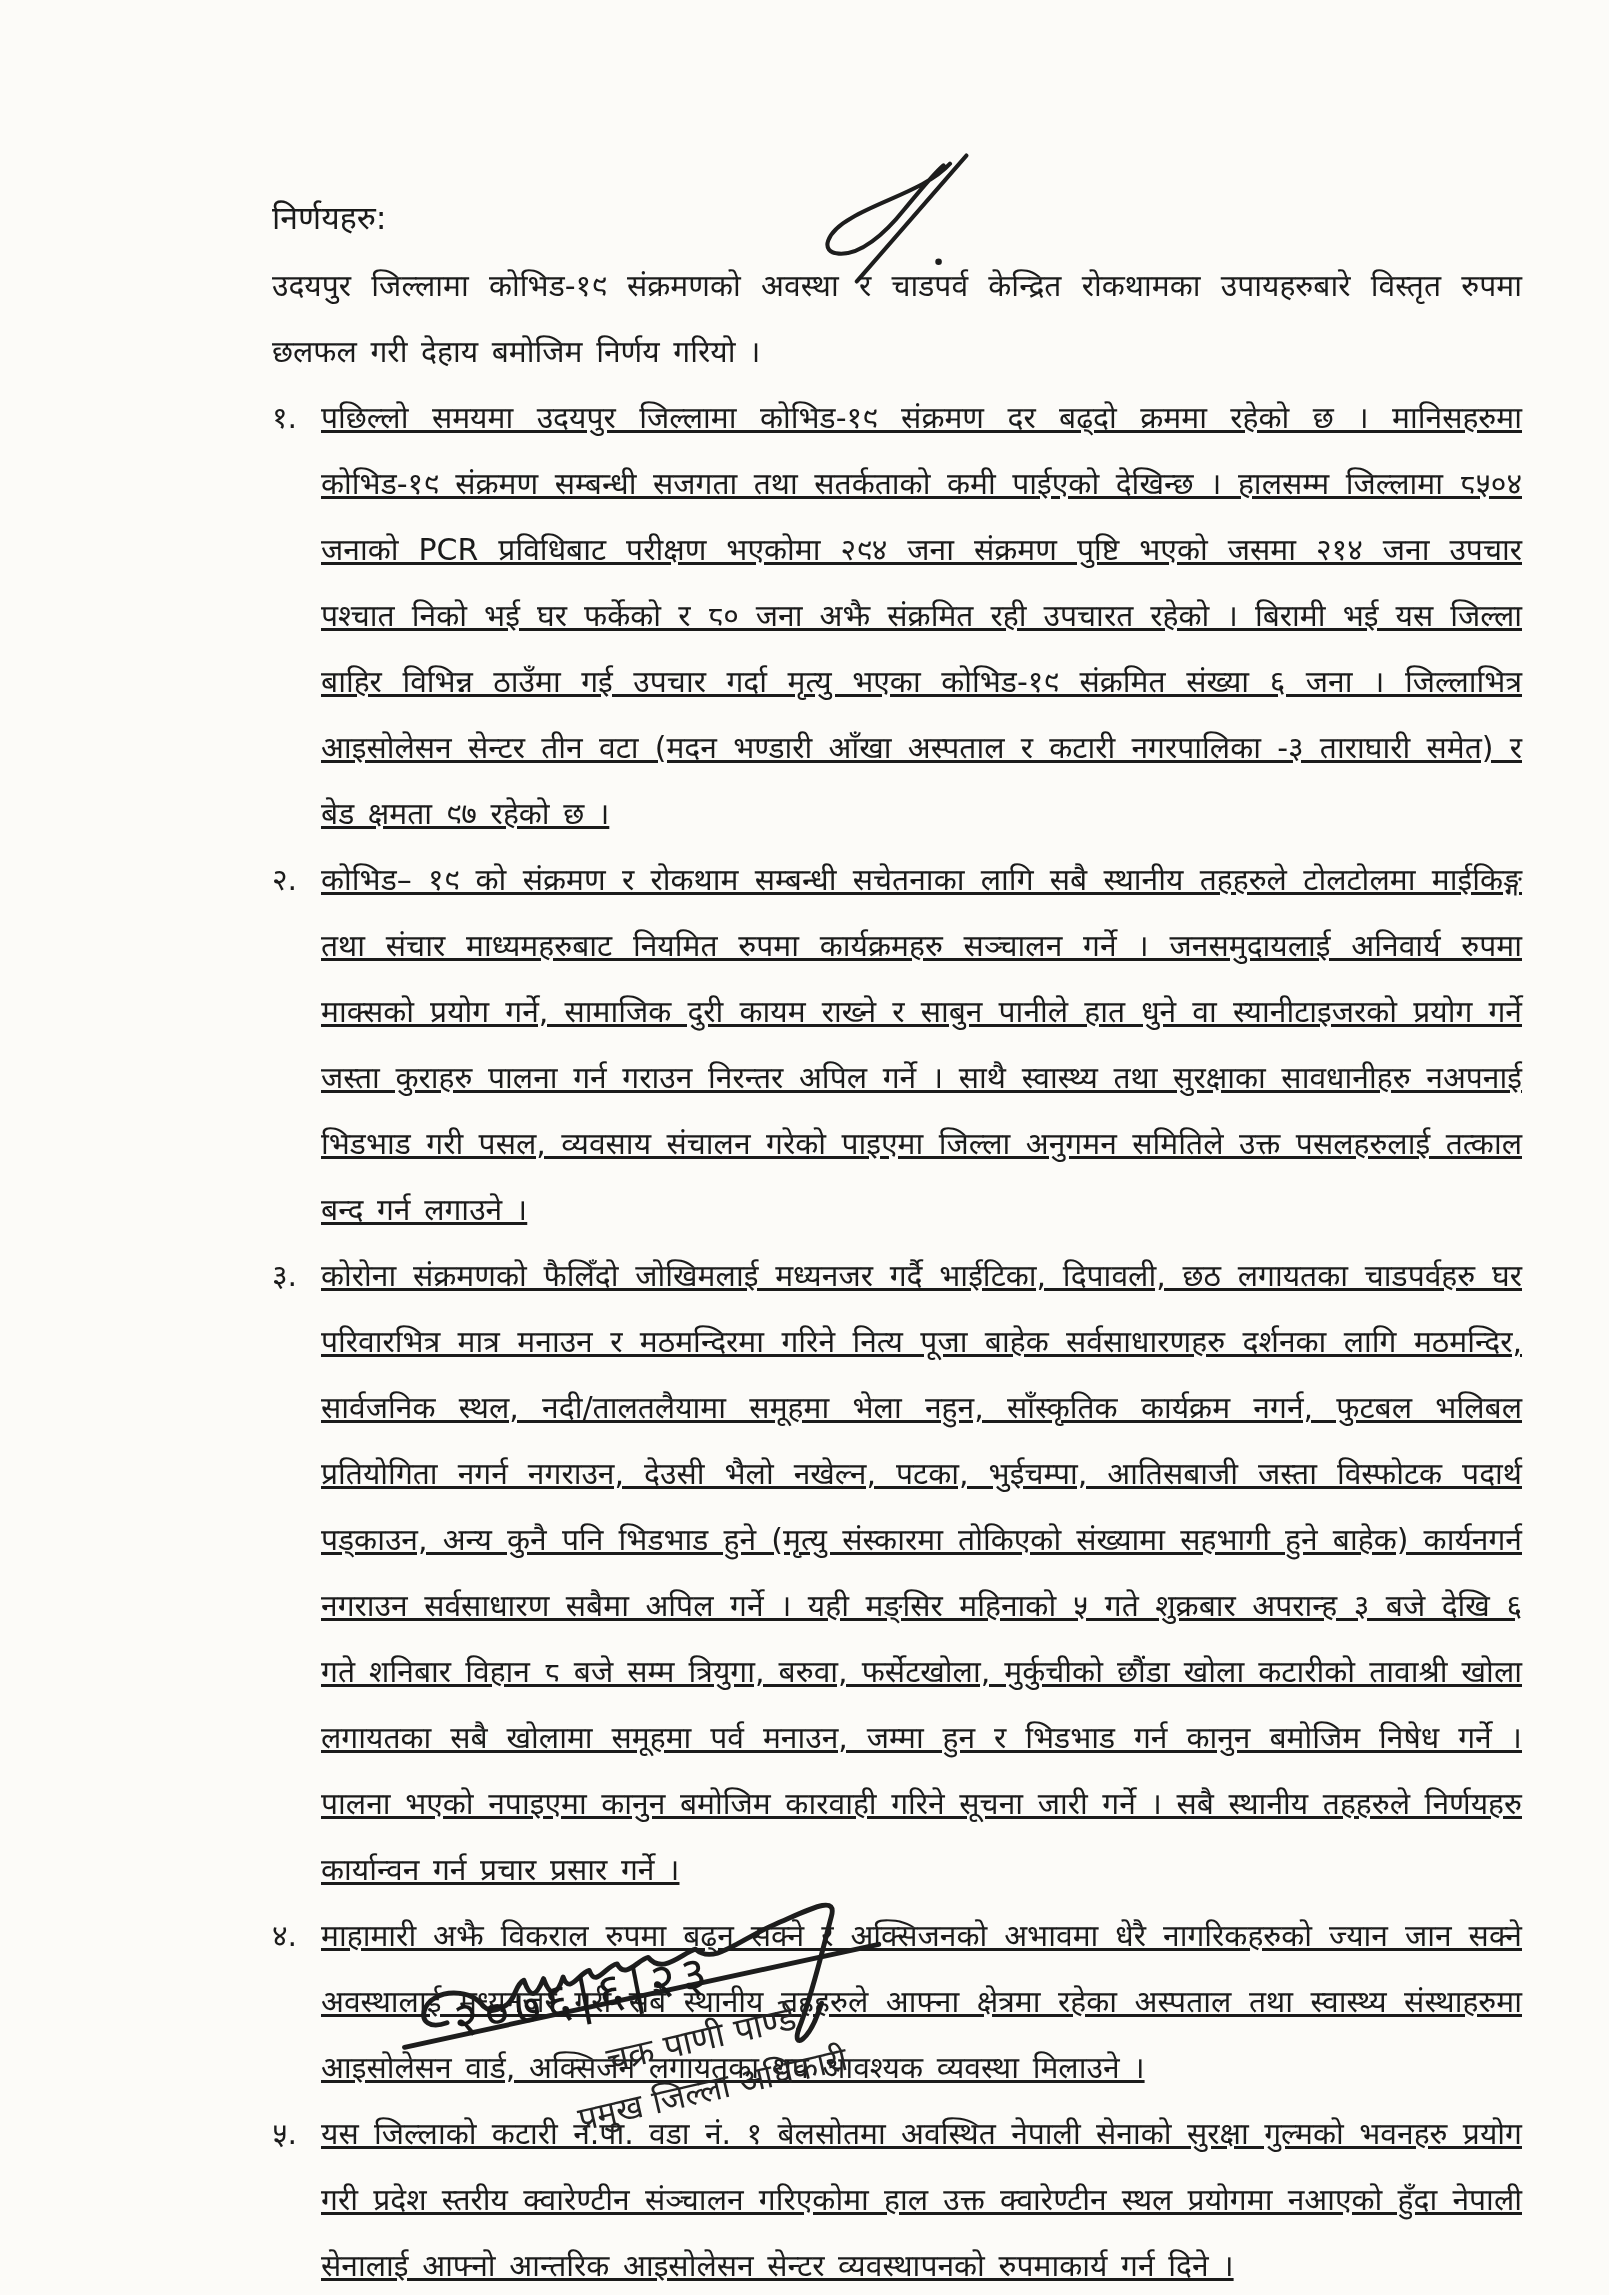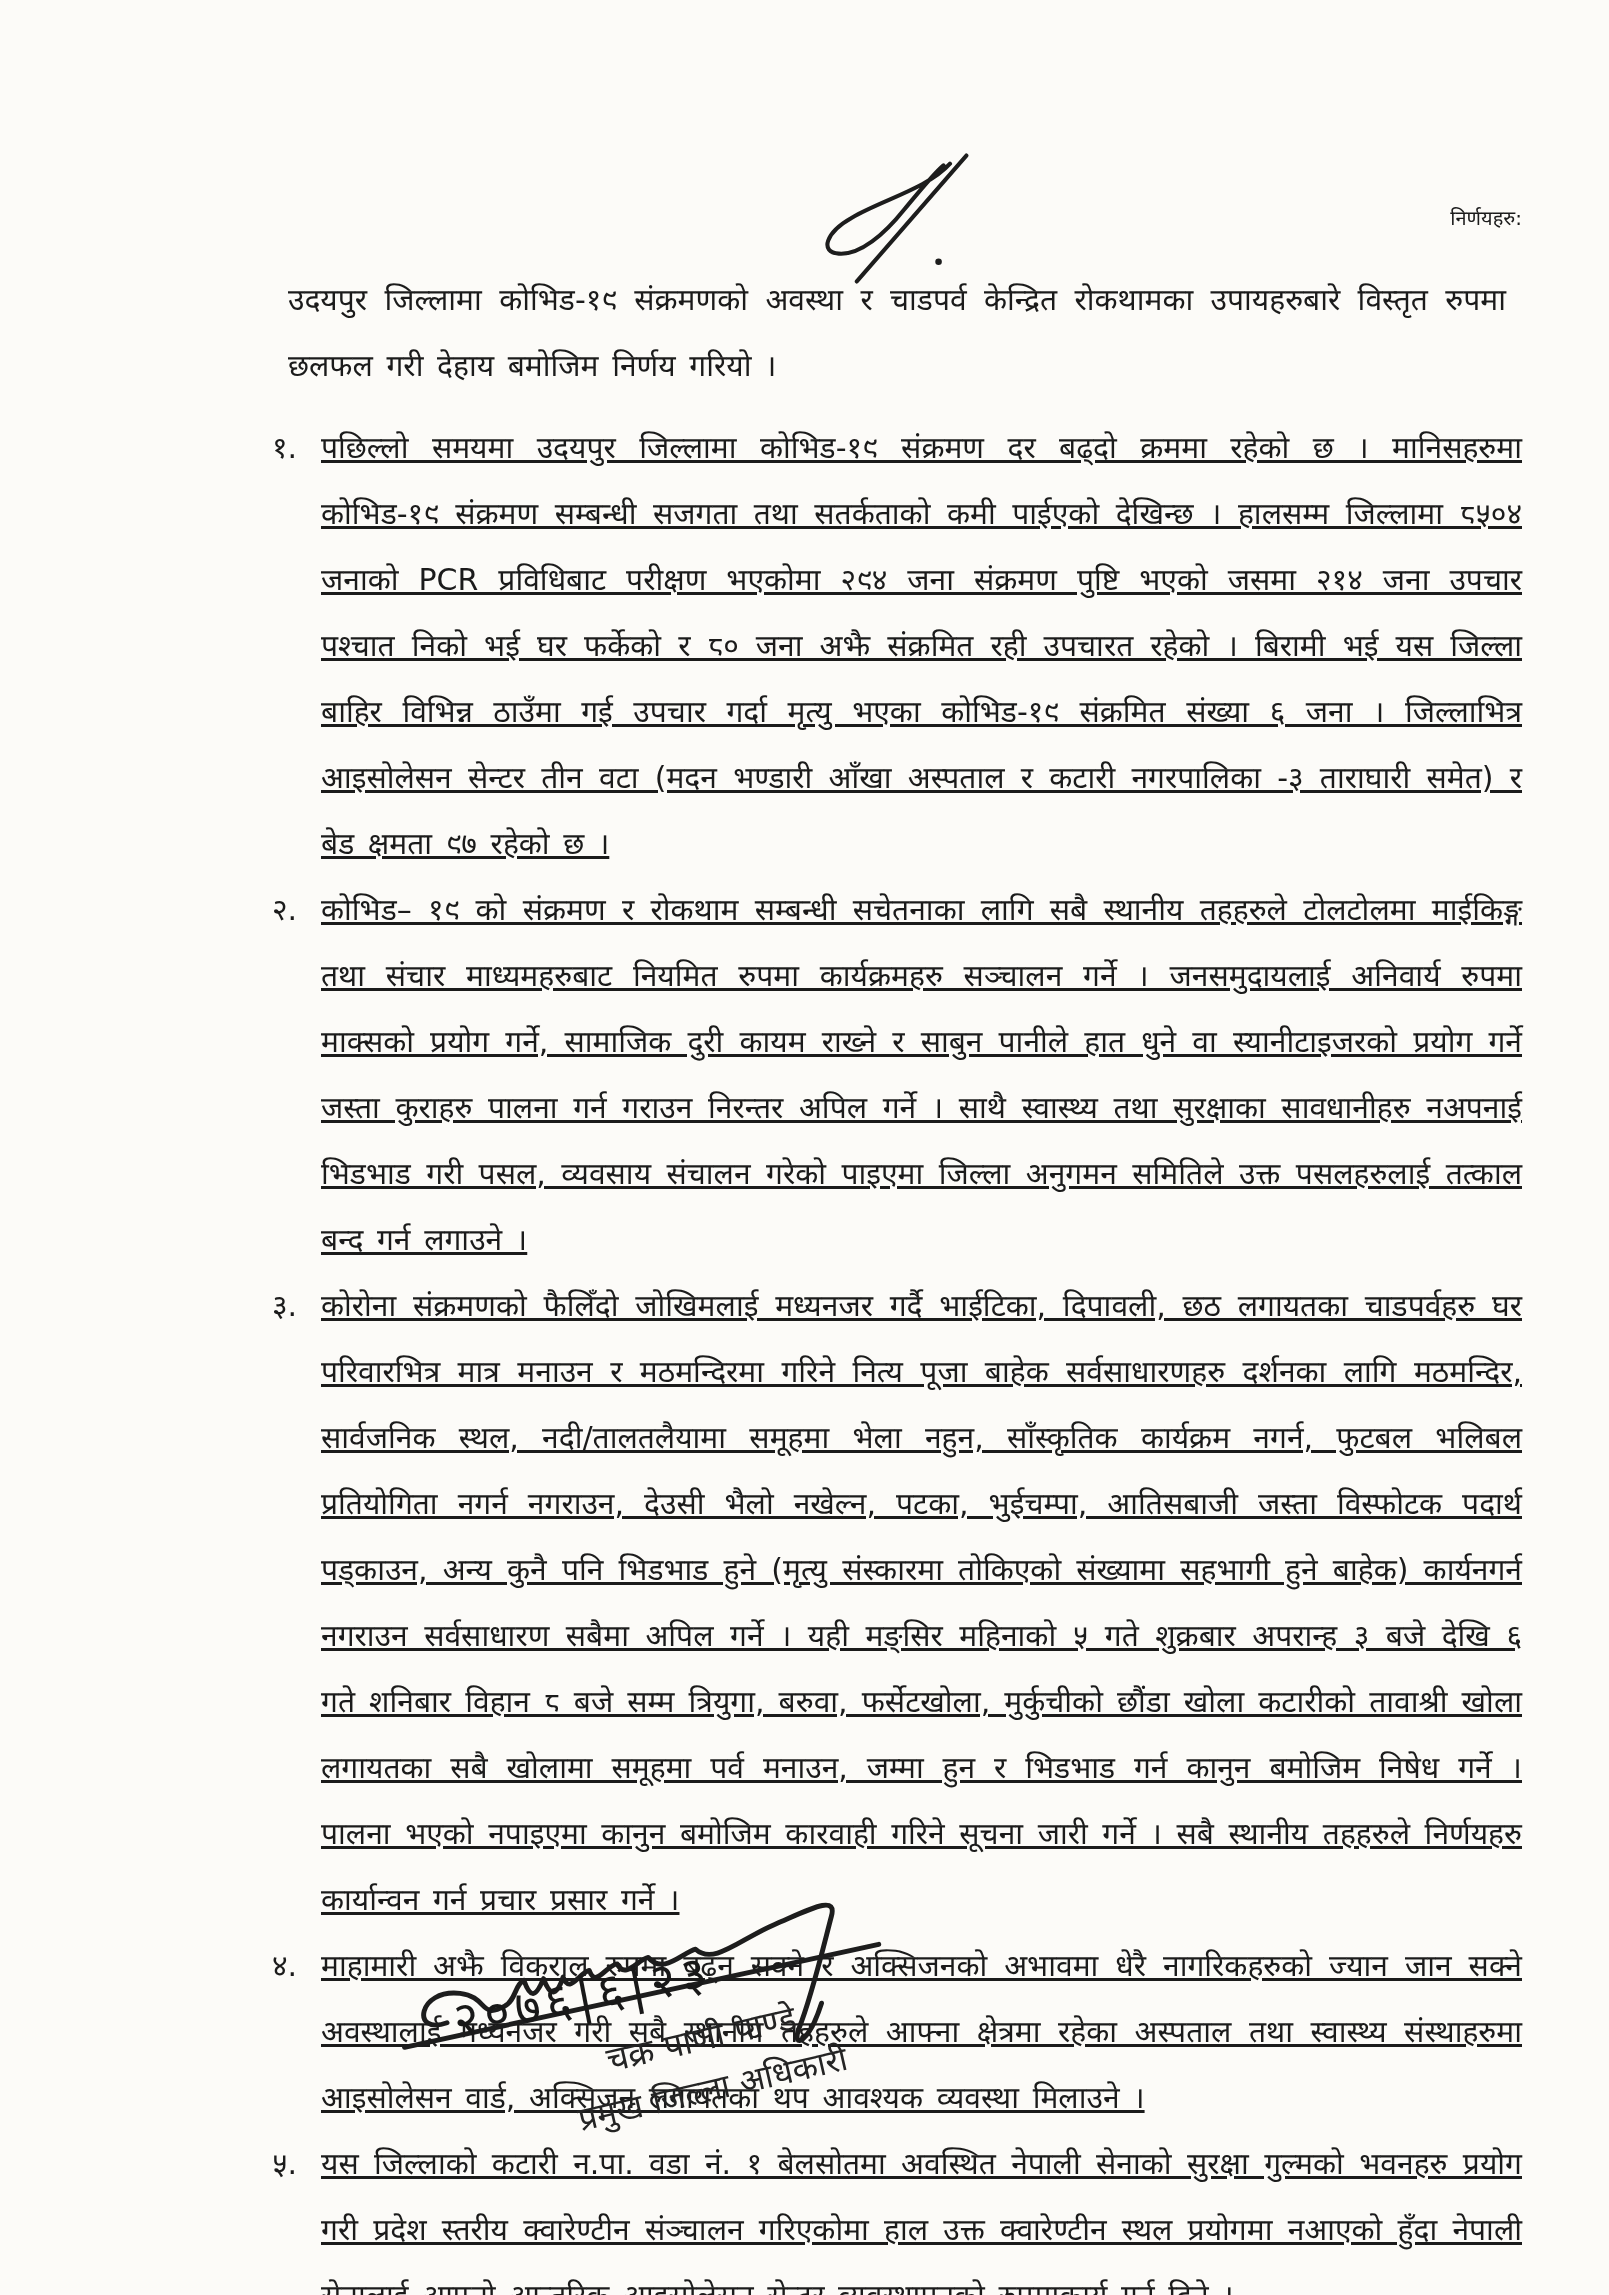--- a/index.html
+++ b/index.html
@@ -16,26 +16,25 @@
   .content{
     position:absolute;
     left:272px;
     top:185px;
     width:1250px;
     font-size:30px;
     line-height:66px;
     word-spacing:4.1px;
   }
   .doc-title{
-    font-size:20px;
+    font-size:32px;
     margin:0 0 1.6px 0;
-    text-align:right;
   }
   .intro{
-    margin:16px;
+    margin:0;
     text-align:justify;
   }
   .decision{
     display:flex;
     align-items:flex-start;
   }
   .decision .num{
     flex:none;
     width:49px;
   }

